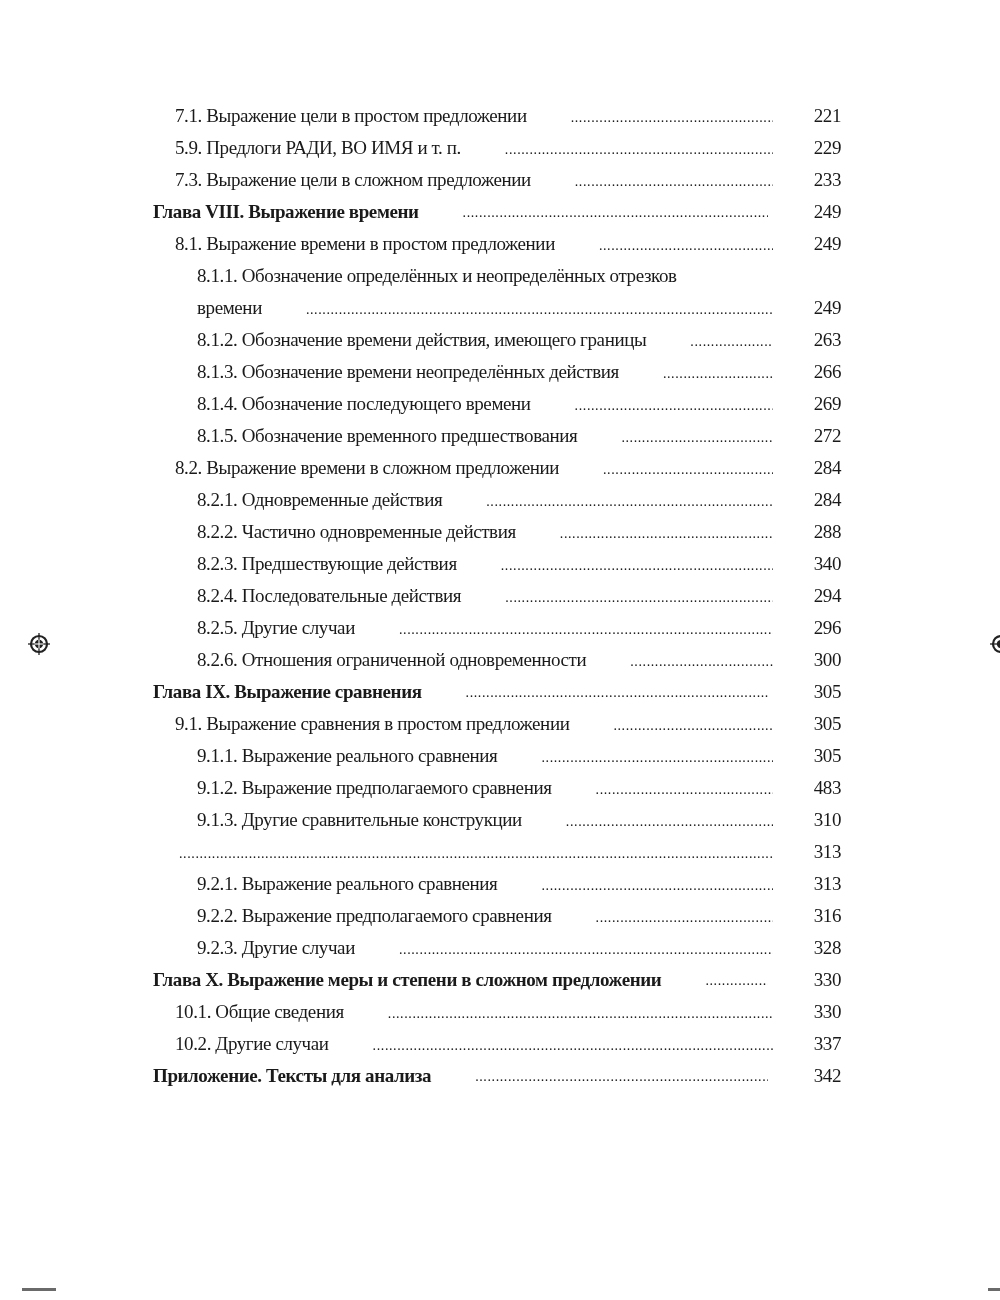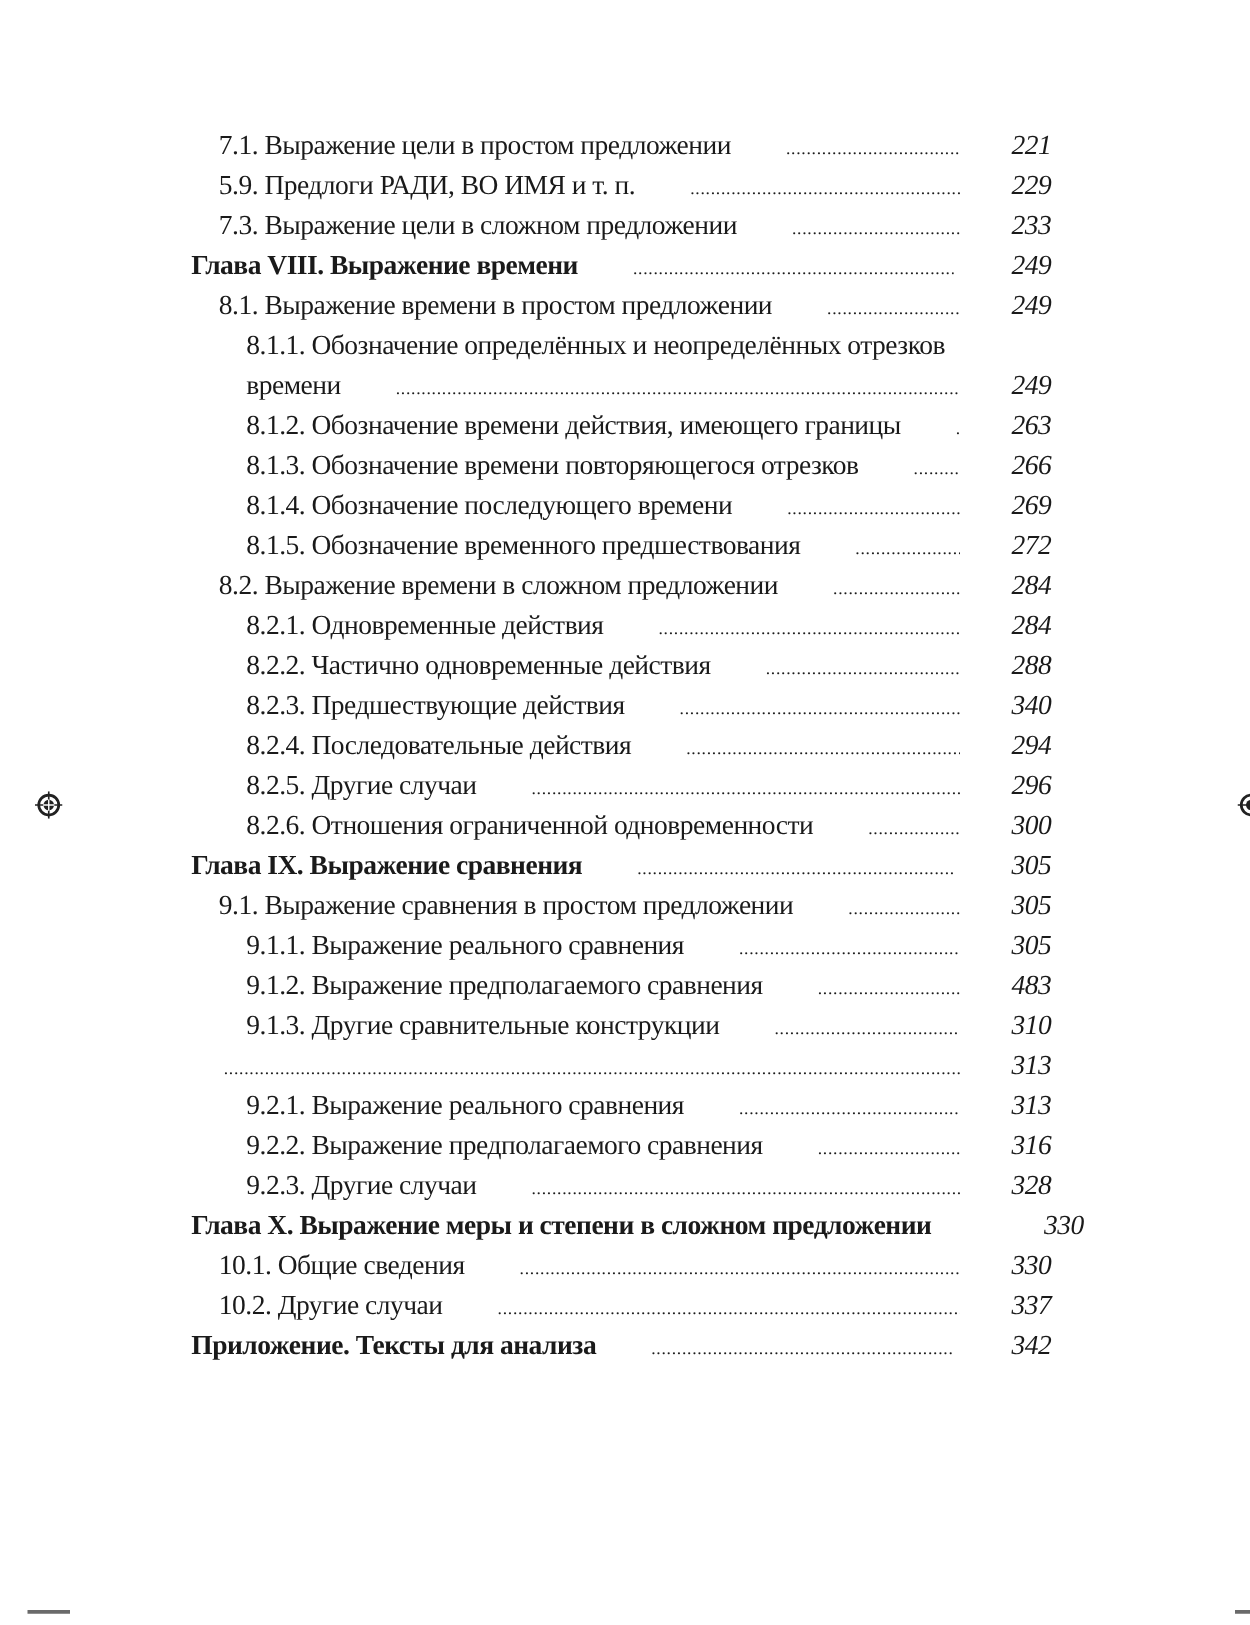--- a/index.html
+++ b/index.html
@@ -17,28 +17,28 @@
     }
     .toc {
       position: absolute;
       left: 153px;
       top: 100px;
       width: 688px;
     }
     .toc-row {
       display: flex;
       align-items: baseline;
-      font-size: 22px;
+      font-size: 19px;
       line-height: 32px;
       height: 32px;
       white-space: nowrap;
       letter-spacing: -0.4px;
       gap: 40px;
     }
-    .toc-row.level-0 { padding-left: 0; font-weight: bold; }
+    .toc-row.level-0 { padding-left: 0; font-weight: bold; align-items: center; }
     .toc-row.level-1 { padding-left: 22px; }
     .toc-row.level-2 { padding-left: 44px; }
     .toc-row .label {
       flex: 0 0 auto;
     }
     .toc-row .leader {
       flex: 1 1 auto;
       overflow: hidden;
       margin: 0 1px 0 4px;
       min-width: 0;
@@ -48,21 +48,20 @@
     .toc-row .leader::before {
       content: "........................................................................................................................................................................................................................";
       font-size: 14px;
       letter-spacing: 0.6px;
     }
     .toc-row.level-0 .leader { margin-right: 6px; }
     .toc-row .page {
       flex: 0 0 auto;
       text-align: right;
       font-weight: normal;
-      font-style: italic;
     }
 
     .reg-mark {
       position: absolute;
       width: 22px;
       height: 22px;
     }
     .reg-left { left: 28px; top: 633px; }
     .reg-right { left: 990px; top: 633px; }
     .crop-line {
@@ -111,21 +110,21 @@
       <span class="label">времени</span>
       <span class="leader"></span>
       <span class="page">249</span>
     </div>
     <div class="toc-row level-2">
       <span class="label">8.1.2. Обозначение времени действия, имеющего границы</span>
       <span class="leader"></span>
       <span class="page">263</span>
     </div>
     <div class="toc-row level-2">
-      <span class="label">8.1.3. Обозначение времени повторяющегося отрезков</span>
+      <span class="label">8.1.3. Обозначение времени неопределённых действия</span>
       <span class="leader"></span>
       <span class="page">266</span>
     </div>
     <div class="toc-row level-2">
       <span class="label">8.1.4. Обозначение последующего времени</span>
       <span class="leader"></span>
       <span class="page">269</span>
     </div>
     <div class="toc-row level-2">
       <span class="label">8.1.5. Обозначение временного предшествования</span>

